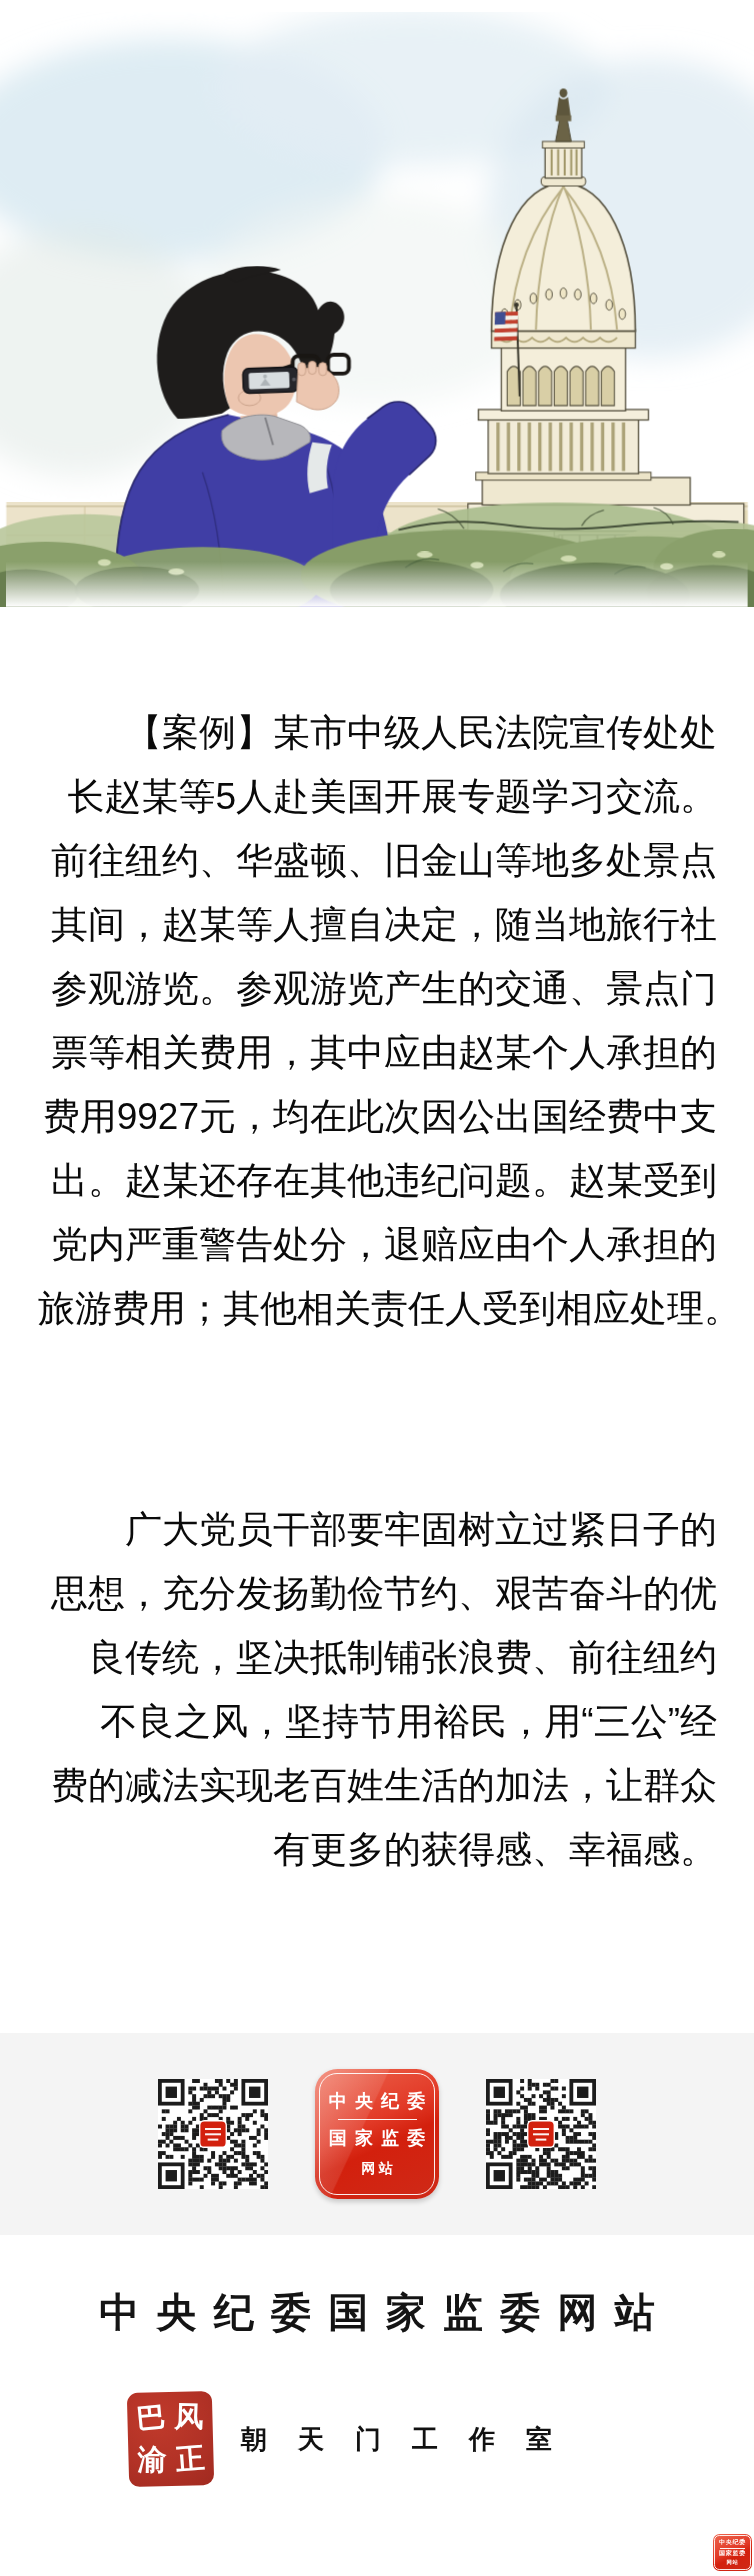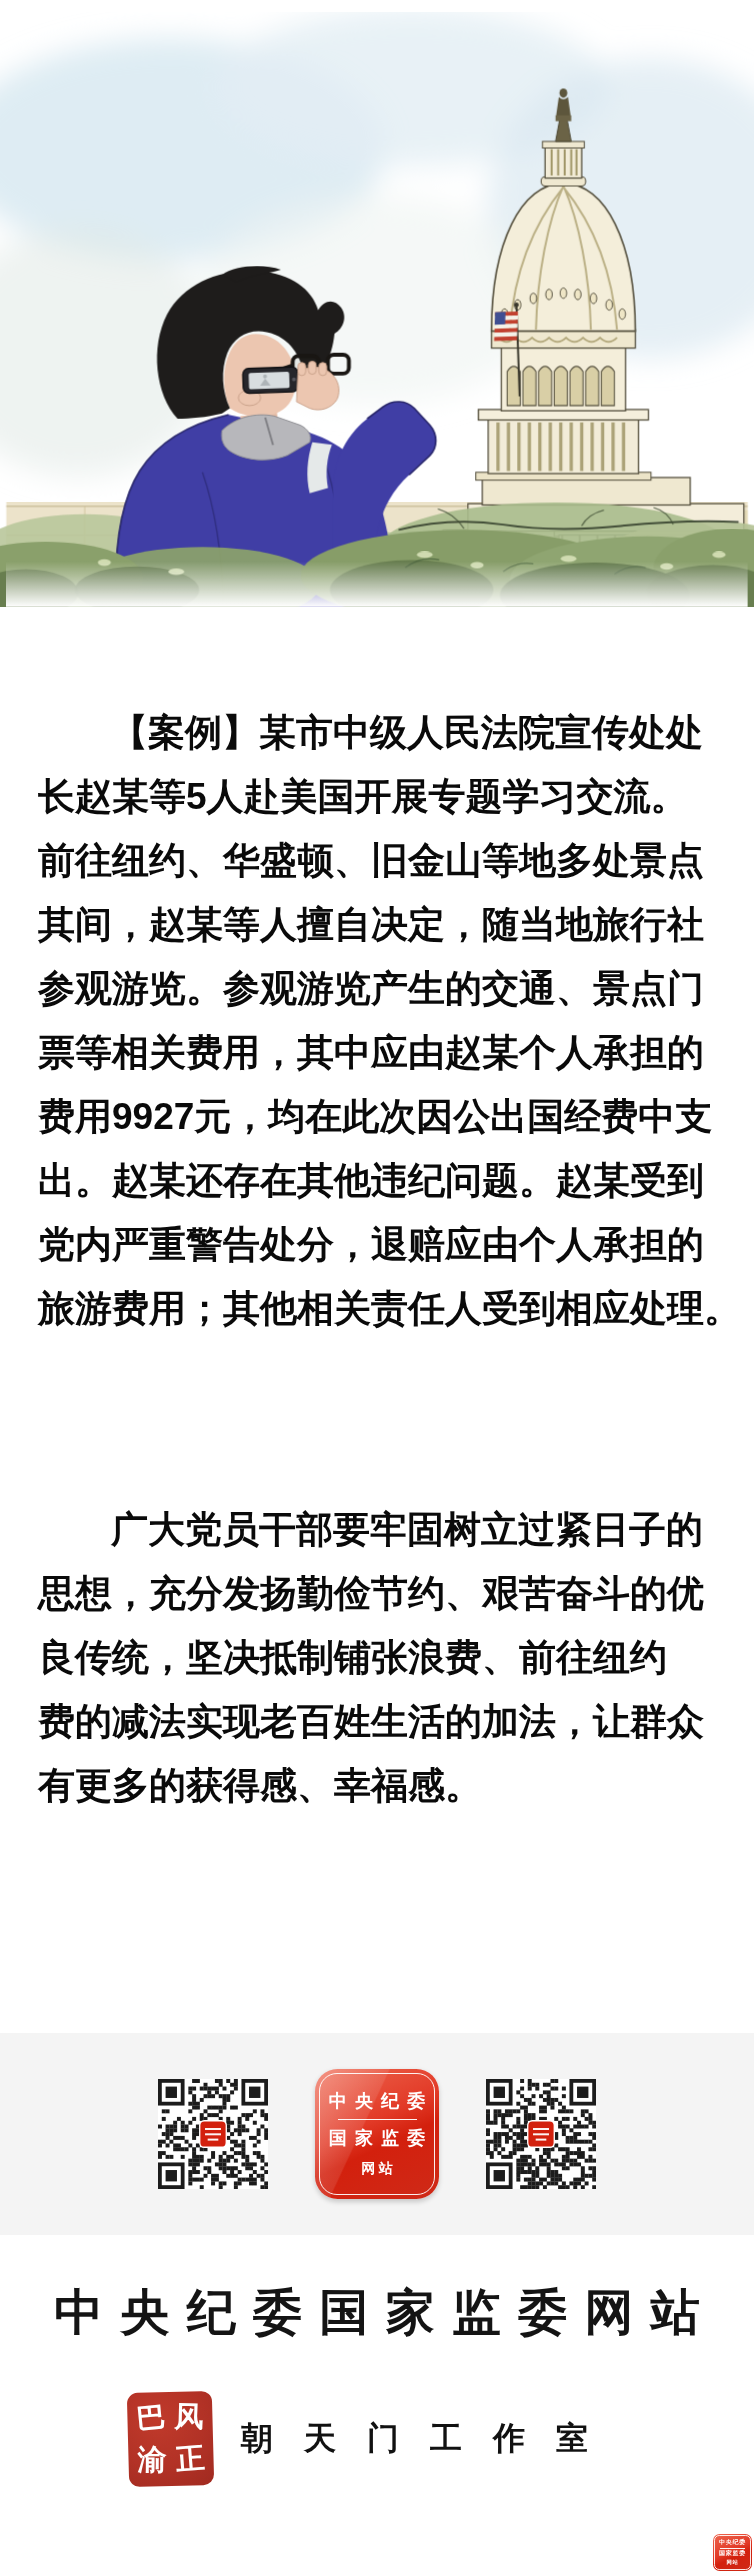--- a/index.html
+++ b/index.html
@@ -8,22 +8,22 @@
     background:#ffffff;overflow:hidden;
     font-family:"Liberation Sans", sans-serif;
     color:var(--text,#0a0a0a);
   }
   
   .hero{position:absolute;top:12px;left:0;width:754px;height:595px;}
   .hero svg{display:block;width:100%;height:100%;}
   
   .para{position:absolute;left:38px;width:679px;}
   .para .line{
-    height:64px;line-height:64px;font-size:37px;font-weight:700;
-    white-space:nowrap;letter-spacing:0px;color:var(--text,#0a0a0a);
+    height:64px;line-height:64px;font-size:37px;font-weight:400;
+    white-space:nowrap;letter-spacing:0px;color:var(--text,#0a0a0a);text-align:right;
   }
   .para .line.indent{text-indent:73px;}
   #para1{top:701px;}
   #para2{top:1498px;}
   
   .qr-band{
     position:absolute;top:2033px;left:0;width:754px;height:202px;
     background:var(--band-gray,#f4f4f4);
     display:flex;align-items:center;justify-content:center;gap:47px;
   }
@@ -44,21 +44,21 @@
     content:"";position:absolute;inset:0;border-radius:22.6px;
     background:linear-gradient(115deg,rgba(255,255,255,.30) 0%,rgba(255,255,255,.10) 40%,rgba(255,255,255,0) 41%);
     pointer-events:none;
   }
   .app-badge .row{font-size:18px;font-weight:700;letter-spacing:.45em;text-indent:.45em;line-height:22.6px;}
   .app-badge .divider{width:79px;height:1.3px;background:rgba(255,255,255,.95);margin:6px 0 6.7px;}
   .app-badge .site{font-size:14px;font-weight:700;letter-spacing:.25em;text-indent:.25em;margin-top:10.6px;}
   
   .site-title{
     position:absolute;top:2287px;left:0;width:754px;text-align:center;
-    font-size:49px;line-height:51px;font-weight:700;letter-spacing:17.3px;text-indent:17.3px;
+    font-size:40px;line-height:51px;font-weight:700;letter-spacing:17.3px;text-indent:17.3px;
     color:#141414;white-space:nowrap;
   }
   .studio-row{
     position:absolute;top:2392px;left:128px;height:94px;
     display:flex;align-items:center;
   }
   .seal{
     position:relative;width:85px;height:94px;border-radius:10.6px;
     background:radial-gradient(circle at 35% 30%,#c03a2b 0%,var(--seal-red,#b23226) 55%,#a02a20 100%);
     transform:rotate(-1.5deg);
@@ -67,21 +67,21 @@
   }
   .seal span{
     color:#fff;font-family:"Liberation Serif", serif;font-weight:700;
     font-size:29px;line-height:40px;text-align:center;
   }
   .seal span:nth-child(1){transform:rotate(-4deg);}
   .seal span:nth-child(2){transform:rotate(3deg);}
   .seal span:nth-child(3){transform:rotate(2deg);}
   .seal span:nth-child(4){transform:rotate(-3deg);}
   .studio-name{
-    margin-left:28px;font-size:32px;font-weight:700;letter-spacing:31px;
+    margin-left:28px;font-size:26px;font-weight:700;letter-spacing:31px;
     color:#111;white-space:nowrap;
   }
   .mini-badge{
     position:absolute;top:2534px;left:713px;width:39px;height:37px;border-radius:6.7px;
     background:linear-gradient(155deg,var(--badge-red-light,#ee6750) 0%,#e23a27 45%,var(--badge-red-dark,#d3200d) 60%,#cf2a18 100%);
     display:flex;flex-direction:column;align-items:center;justify-content:center;
     color:#fff;font-family:"Liberation Serif", serif;
   }
   .mini-badge:before{content:"";position:absolute;inset:1.3px;border:0.7px solid rgba(255,255,255,.9);border-radius:5.3px;}
   .mini-badge .row{font-size:6px;font-weight:700;letter-spacing:0.7px;line-height:7.3px;}
@@ -307,20 +307,21 @@
     <div class="line">费用9927元，均在此次因公出国经费中支</div>
     <div class="line">出。赵某还存在其他违纪问题。赵某受到</div>
     <div class="line">党内严重警告处分，退赔应由个人承担的</div>
     <div class="line">旅游费用；其他相关责任人受到相应处理。</div>
   </div>
 
   <div class="para" id="para2">
     <div class="line indent">广大党员干部要牢固树立过紧日子的</div>
     <div class="line">思想，充分发扬勤俭节约、艰苦奋斗的优</div>
     <div class="line">良传统，坚决抵制铺张浪费、前往纽约</div>
+    <div class="line">不良之风，坚持节用裕民，用“三公”经</div>
     <div class="line">费的减法实现老百姓生活的加法，让群众</div>
     <div class="line">有更多的获得感、幸福感。</div>
   </div>
 
   <div class="qr-band">
     <div class="qr-box" id="qr-left">
         <svg xmlns="http://www.w3.org/2000/svg" width="110" height="110" viewBox="0 0 166 166">
           <rect width="166" height="166" fill="#ffffff"></rect>
           <rect x="0.0" y="68.7" width="6.0" height="6.0" fill="#1c1c1c"></rect>
           <rect x="0.0" y="91.6" width="6.0" height="6.0" fill="#1c1c1c"></rect>

